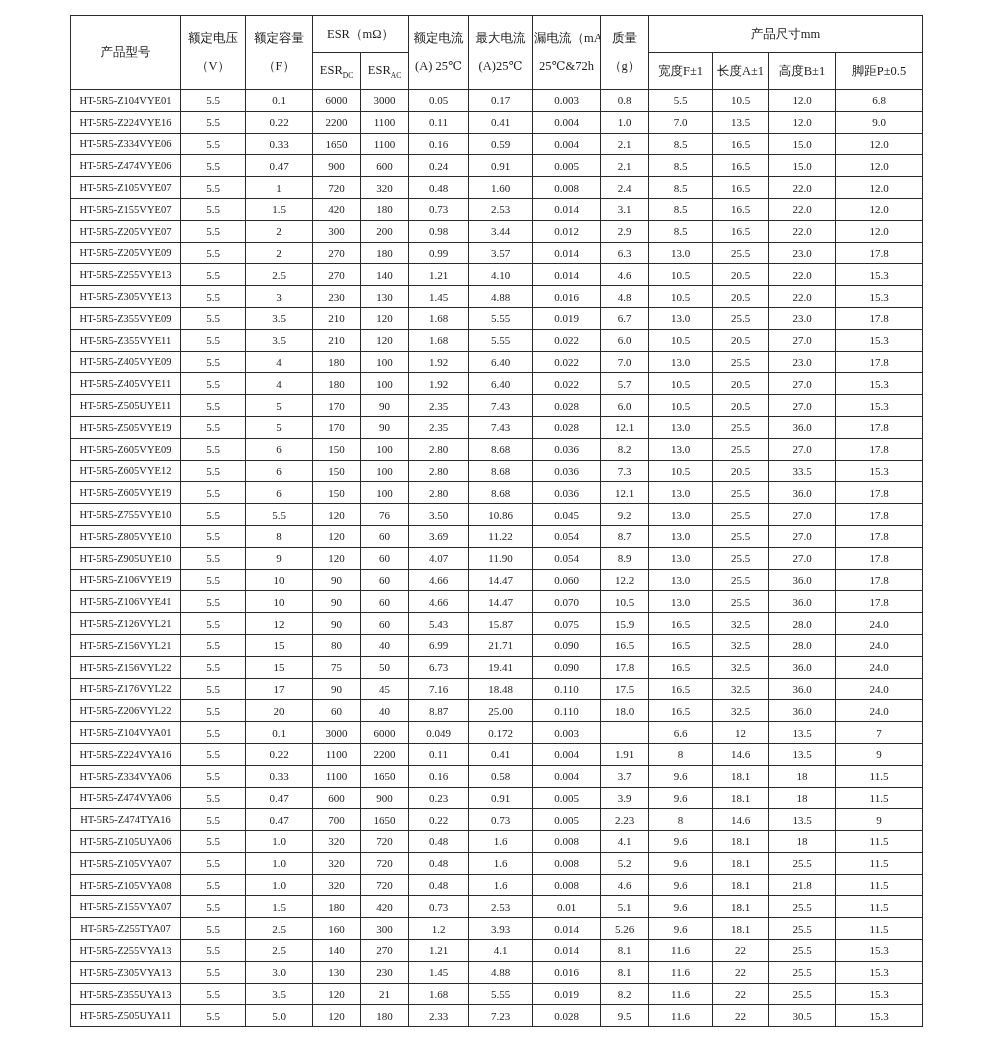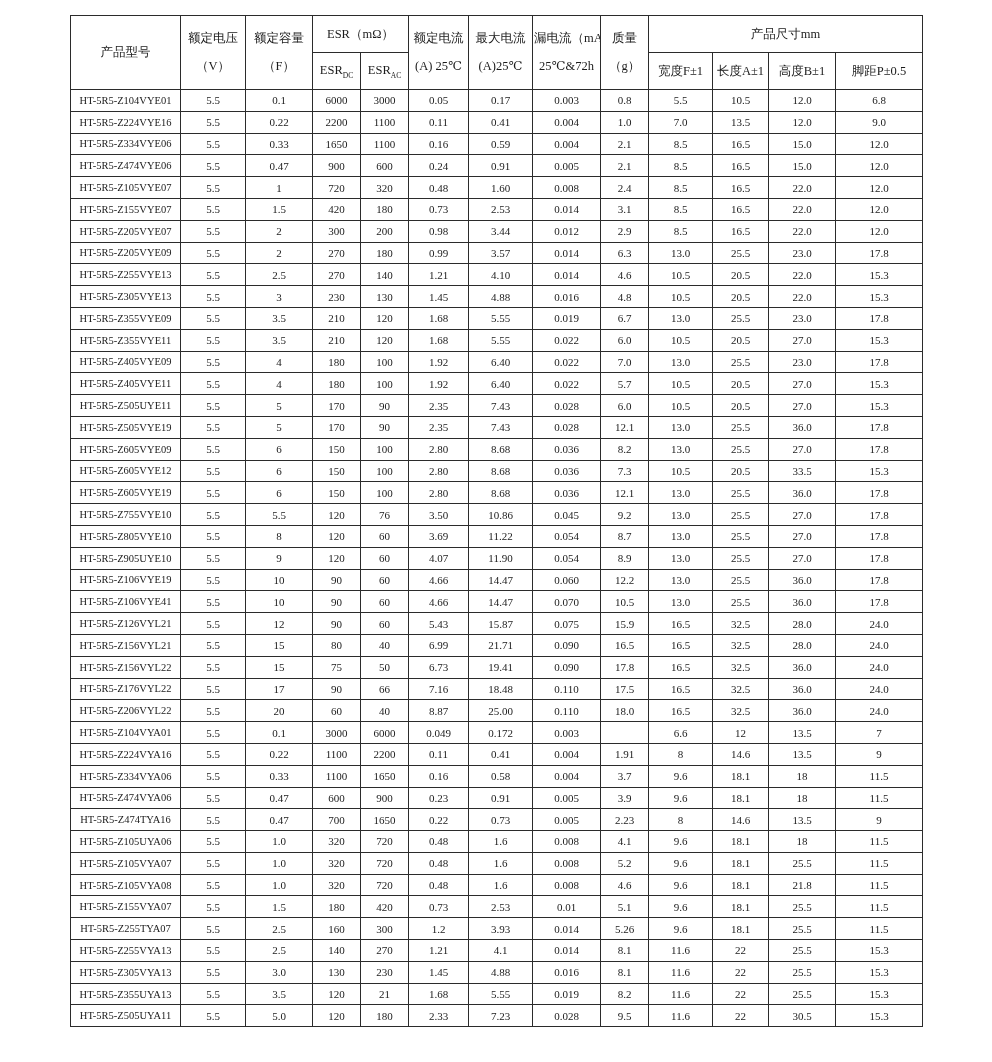--- a/index.html
+++ b/index.html
@@ -514,21 +514,21 @@
           <td>16.5</td>
           <td>32.5</td>
           <td>36.0</td>
           <td>24.0</td>
         </tr>
         <tr>
           <td class="model-cell">HT-5R5-Z176VYL22</td>
           <td>5.5</td>
           <td>17</td>
           <td>90</td>
-          <td>66</td>
+          <td>45</td>
           <td>7.16</td>
           <td>18.48</td>
           <td>0.110</td>
           <td>17.5</td>
           <td>16.5</td>
           <td>32.5</td>
           <td>36.0</td>
           <td>24.0</td>
         </tr>
         <tr>

